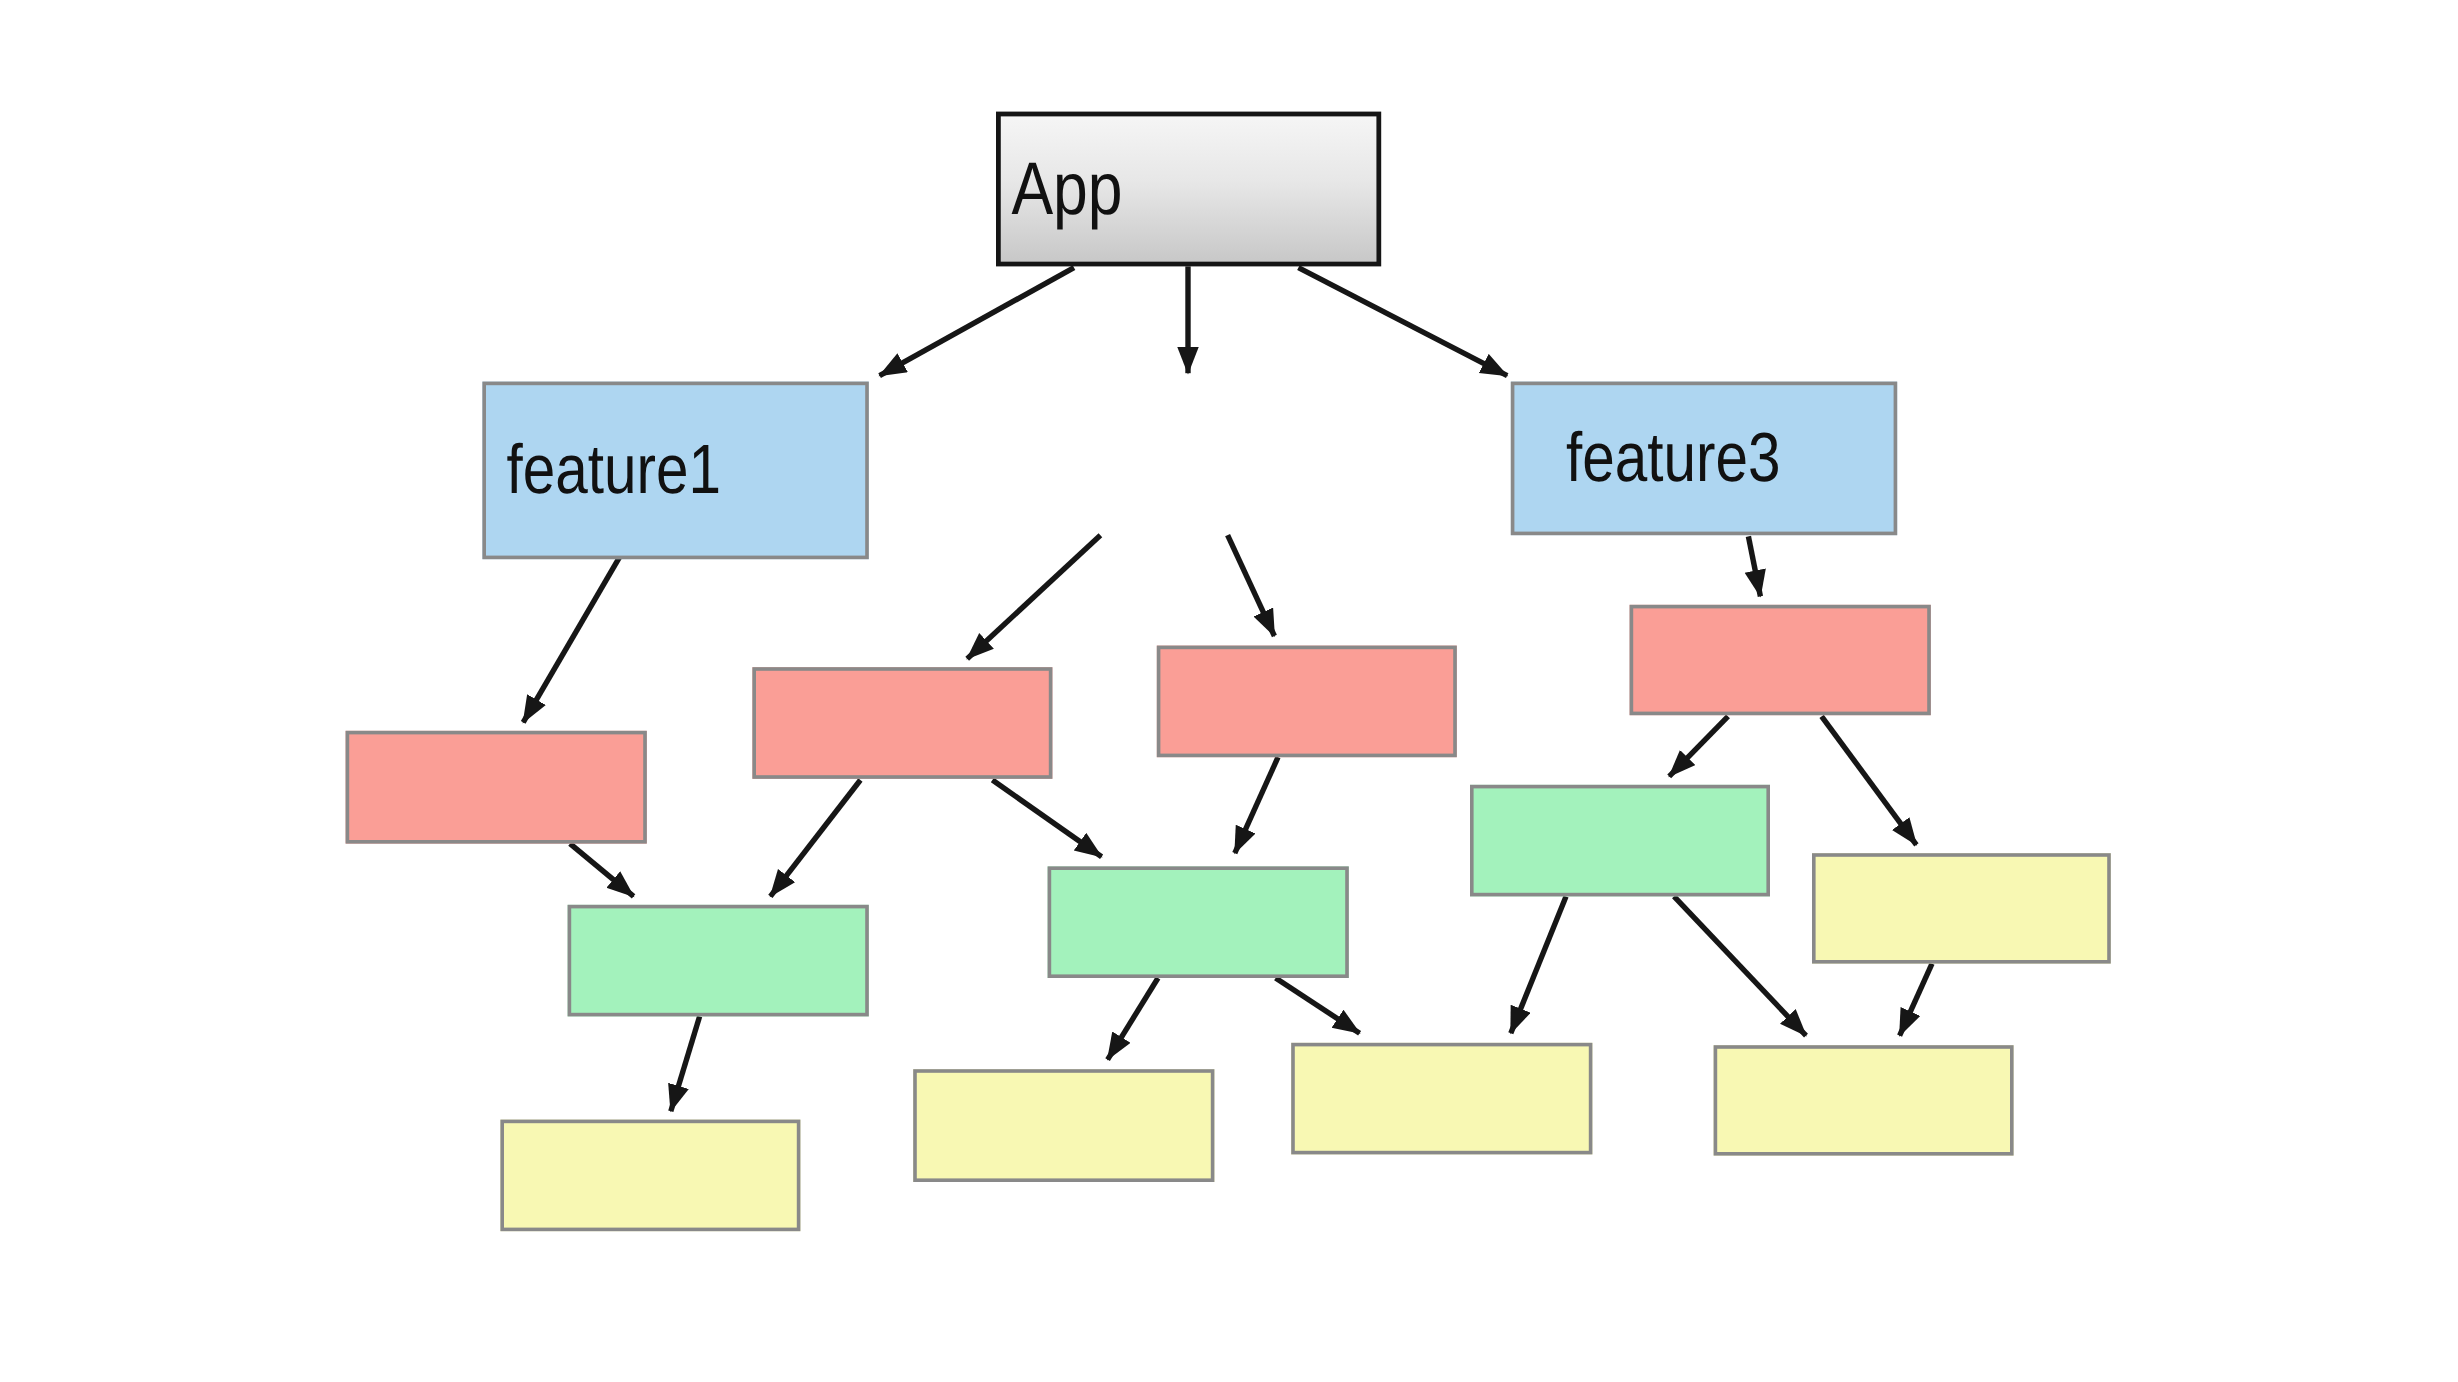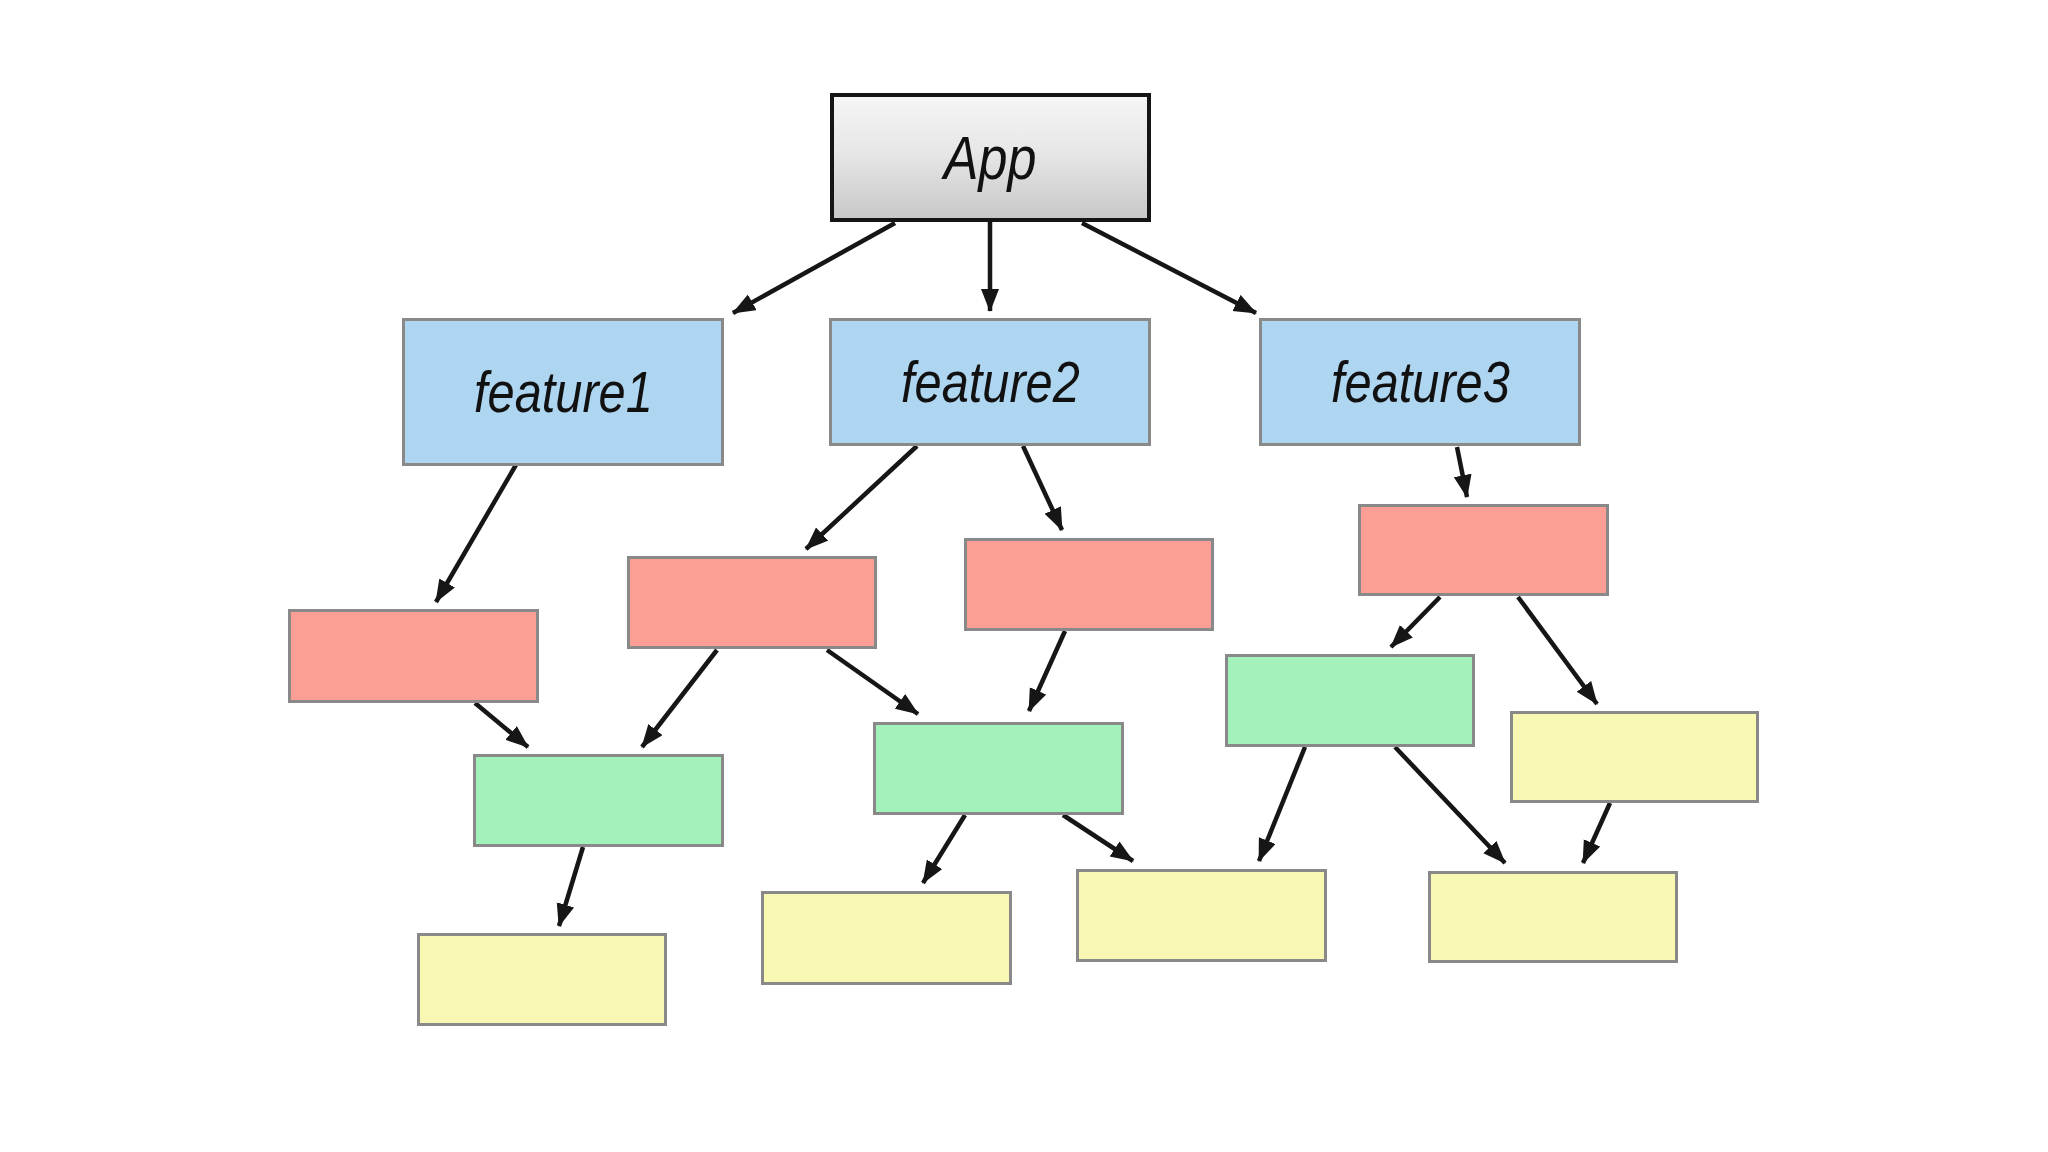--- a/index.html
+++ b/index.html
@@ -22,23 +22,21 @@
     left: 0;
     top: 0;
     width: 2048px;
     height: 1152px;
   }
   .node {
     position: absolute;
     box-sizing: border-box;
     display: flex;
     align-items: center;
-    justify-content: center;
     border: 3px solid #898989;
-    font-style: italic;
   }
   .node .lbl {
     color: #111111;
     font-size: 58px;
     line-height: 1;
     white-space: nowrap;
     transform: scaleX(0.84);
     letter-spacing: 0px;
   }
   .node.root {
@@ -83,24 +81,21 @@
         <line x1="1610" y1="803" x2="1583" y2="863" stroke="#161616" stroke-width="4.5" marker-end="url(#arrowhead)"></line>
       </g>
   </svg>
 
 <div class="node root" style="left: 830px; top: 93px; width: 321px; height: 129px;">
       <span class="lbl">App</span>
     </div>
     <div class="node feature" style="left: 402px; top: 318px; width: 322px; height: 148px;">
       <span class="lbl">feature1</span>
     </div>
-    <div class="node feature" style="left: 829px; top: 318px; width: 322px; height: 128px;">
-      <span class="lbl">feature2</span>
-    </div>
-    <div class="node feature" style="left: 1259px; top: 318px; width: 322px; height: 128px;">
+    <div class="node feature" style="left: 1259px; top: 318px; width: 322px; height: 128px; padding-left: 26px;">
       <span class="lbl">feature3</span>
     </div>
     <div class="node red" style="left: 288px; top: 609px; width: 251px; height: 94px;"></div>
     <div class="node red" style="left: 627px; top: 556px; width: 250px; height: 93px;"></div>
     <div class="node red" style="left: 964px; top: 538px; width: 250px; height: 93px;"></div>
     <div class="node red" style="left: 1358px; top: 504px; width: 251px; height: 92px;"></div>
     <div class="node green" style="left: 473px; top: 754px; width: 251px; height: 93px;"></div>
     <div class="node green" style="left: 873px; top: 722px; width: 251px; height: 93px;"></div>
     <div class="node green" style="left: 1225px; top: 654px; width: 250px; height: 93px;"></div>
     <div class="node yellow" style="left: 417px; top: 933px; width: 250px; height: 93px;"></div>

